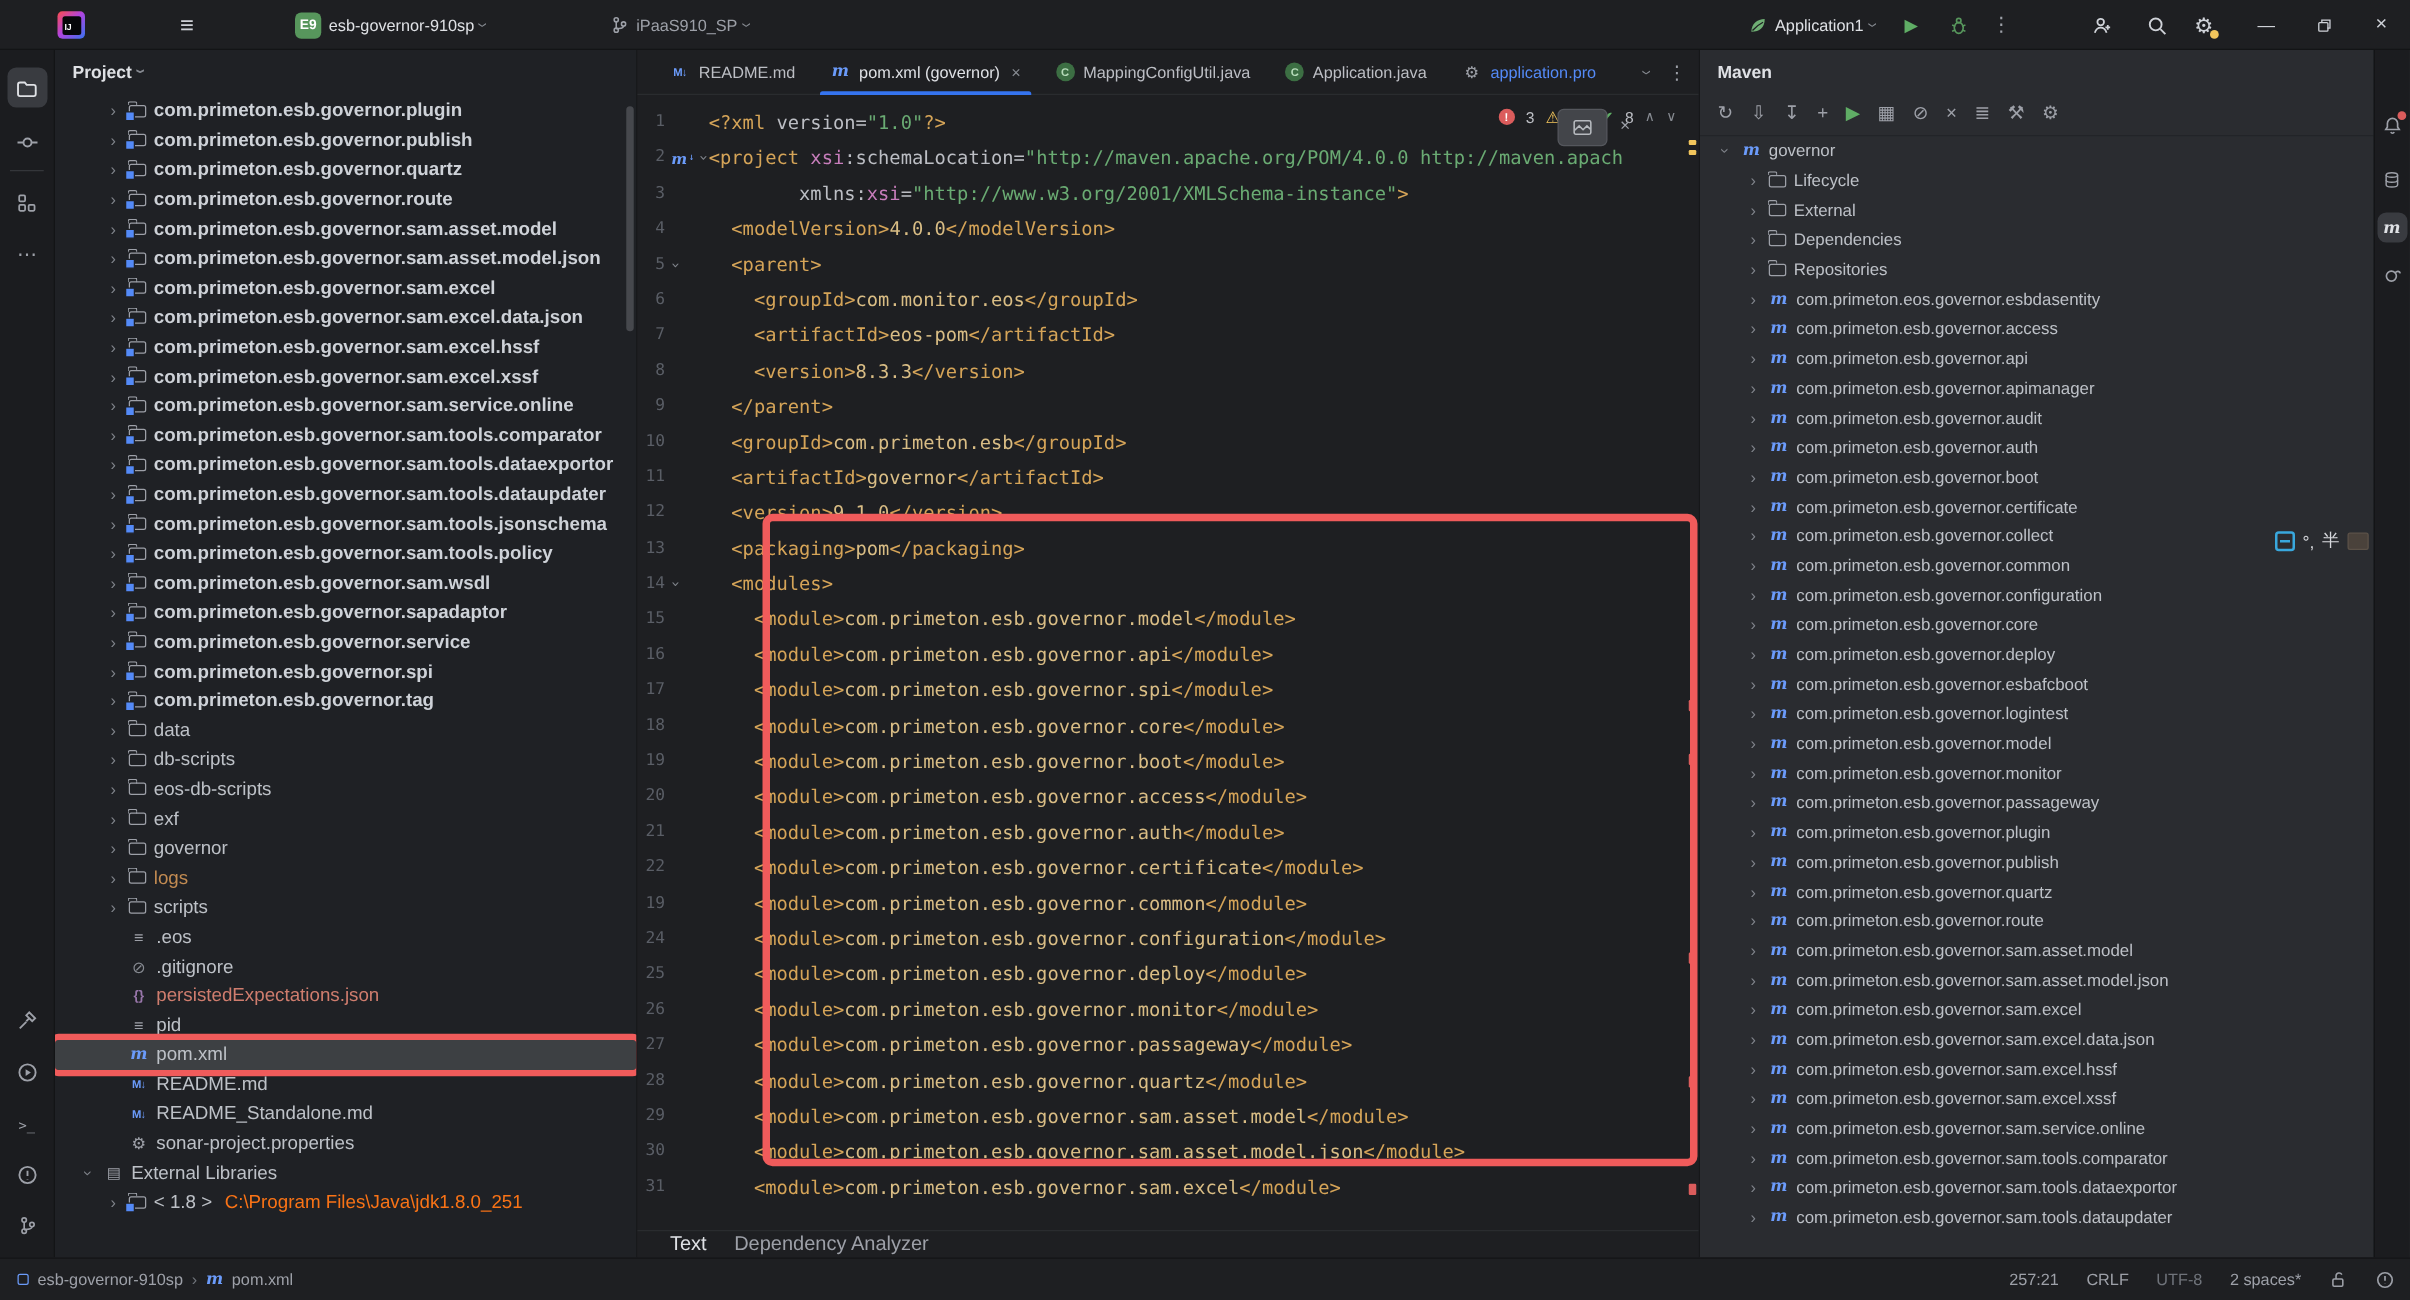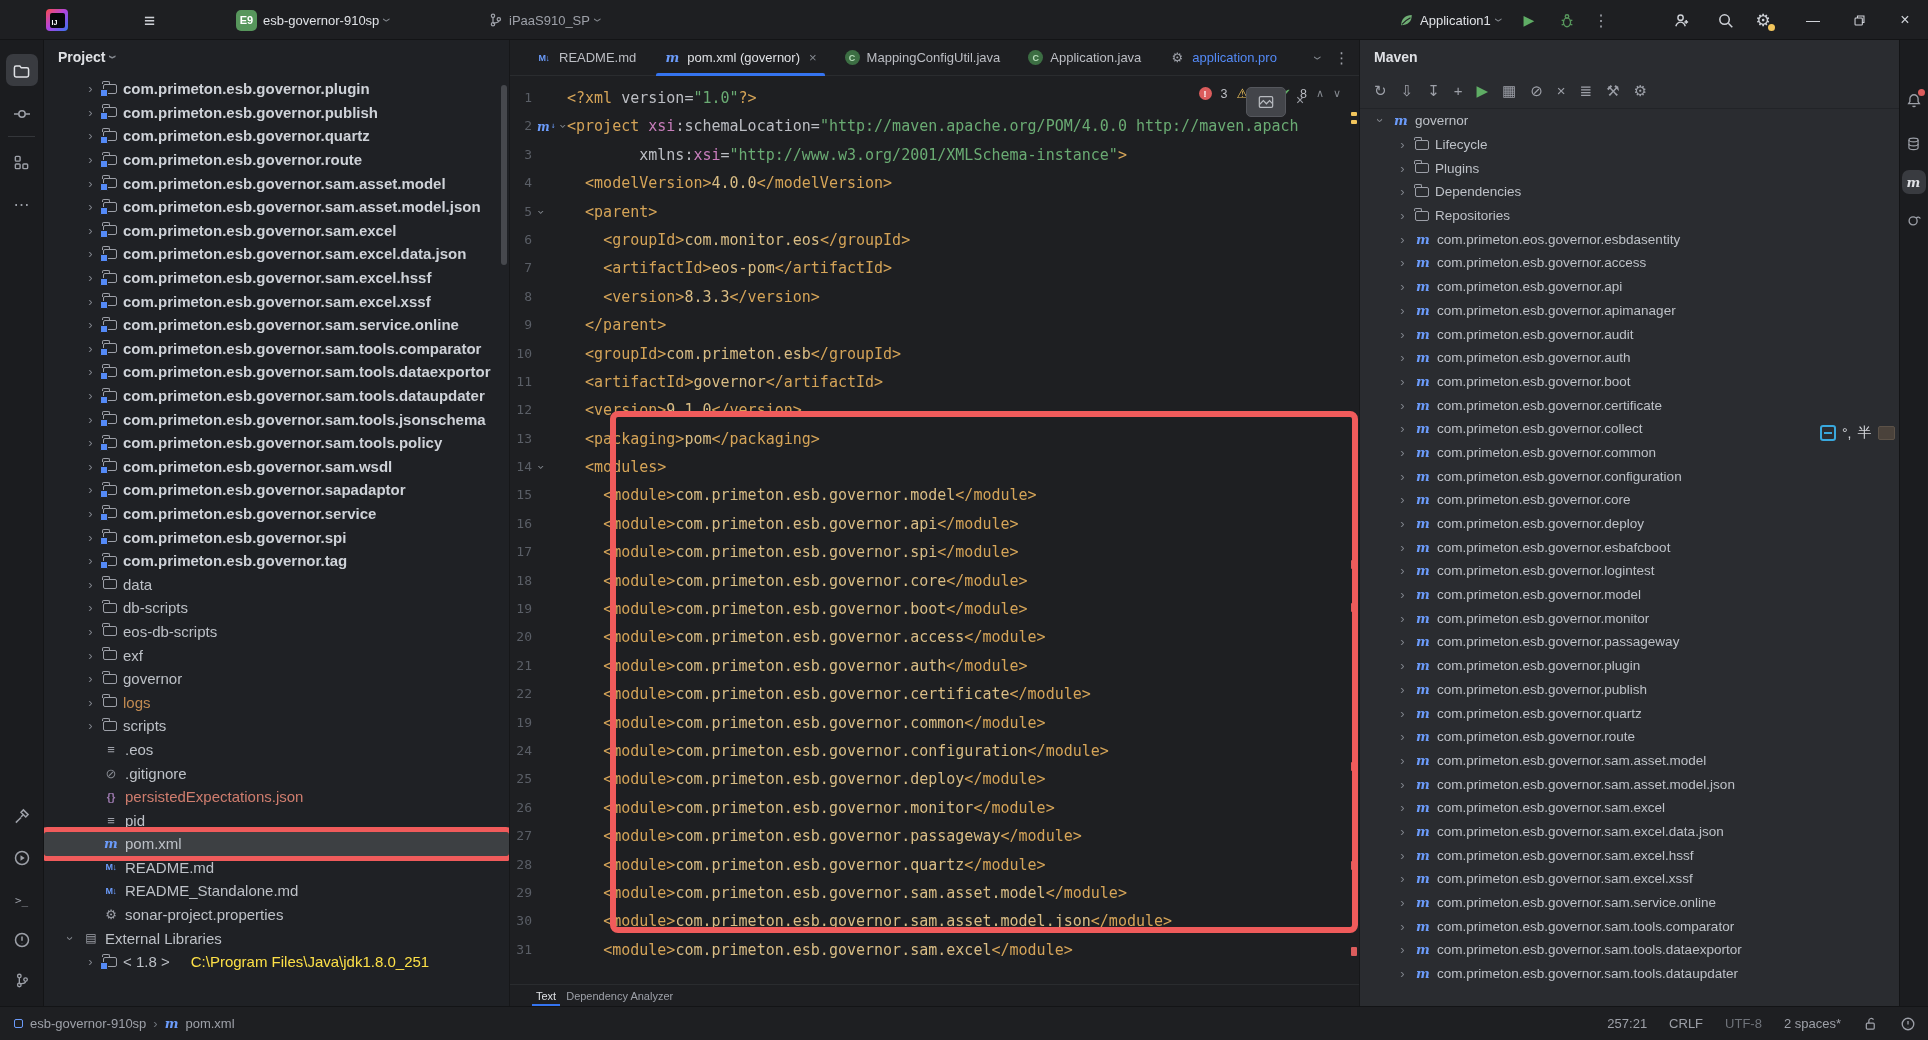--- a/index.html
+++ b/index.html
@@ -35,21 +35,21 @@
   .hr-strip{position:absolute;left:8px;right:8px;height:1px;background:#34363a}
   
   .panel-head{height:33px;display:flex;align-items:center;padding:0 14px;gap:6px;font-size:14px;font-weight:700;color:#dfe1e5}
   #ptree{position:absolute;top:37px;left:0;right:0;bottom:0;overflow:hidden;font-size:15px}
   .trow{height:23.6px;display:flex;align-items:center;gap:6px;padding-left:40px;white-space:nowrap;position:relative}
   .trow .lbl{color:#bdc1c7}
   .trow.bold .lbl{font-weight:700;color:#ced2d8}
   .trow.excluded .lbl{color:#c28b52}
   .trow.redfile .lbl{color:#cf7d6e}
   .trow.selected{background:#3d4043;outline:5px solid #f05b5b;outline-offset:0;border-radius:3px}
-  .trow .extra{color:#fde047;margin-left:15px}
+  .trow .extra{color:#f97316;margin-left:4px}
   .chev{width:13px;flex:none;color:#7f838a;font-size:13px;display:inline-block;text-align:center}
   .chev.d{transform:rotate(90deg)}
   .chev.empty{visibility:hidden}
   
   .ic{flex:none;display:inline-flex;align-items:center;justify-content:center;width:16px;height:16px}
   .ic-fold{position:relative;width:14px;height:10px;border:1.6px solid #9da0a8;border-radius:2px}
   .ic-fold::before{content:"";position:absolute;top:-4px;left:-1.6px;width:6px;height:2.6px;border:1.6px solid #9da0a8;
     border-bottom:none;border-radius:2px 2px 0 0}
   .ic-fold.module::after{content:"";position:absolute;left:-4px;bottom:-4px;width:6px;height:6px;background:#548af7;
     border:1.6px solid #1f2125;border-radius:1px}
@@ -84,22 +84,22 @@
   .ierr{width:13px;height:13px;border-radius:50%;background:#db5c5c;color:#fff;font-size:9px;font-weight:700;
     display:flex;align-items:center;justify-content:center}
   .iwarn{color:#f2c55c;font-size:13px}
   .iok{color:#5fad65;font-size:13px}
   .ichev{color:#868a91;font-size:11px}
   #red-box{position:absolute;left:100px;top:371px;width:748px;height:522px;border:6px solid #f05b5b;border-radius:8px;pointer-events:none}
   .stripe{position:absolute;right:2px;width:6px;border-radius:1px}
   #float-widget{position:absolute;left:736px;top:47px;width:40px;height:30px;background:#43454a;border:1px solid #55575d;
     border-radius:5px;display:flex;align-items:center;justify-content:center}
   #float-close{position:absolute;left:786px;top:52px;color:#9da0a8;font-size:14px}
-  #btabs{position:absolute;left:0;right:0;bottom:0;height:22px;display:flex;align-items:center;gap:10px;
-    padding-left:26px;font-size:11px;color:#9da0a8;background:#1e1f22;border-top:1px solid #2a2c2f}
+  #btabs{position:absolute;left:0;right:0;bottom:0;height:22px;display:flex;align-items:center;gap:22px;
+    padding-left:26px;font-size:16px;color:#9da0a8;background:#1e1f22;border-top:1px solid #2a2c2f}
   .btab.active{color:#dfe1e5;position:relative}
   .btab.active::after{content:"";position:absolute;left:-4px;right:-4px;bottom:-4px;height:2px;background:#3574f0}
   
   #mtoolbar{height:36px;display:flex;align-items:center;gap:14px;padding:0 14px;border-bottom:1px solid #222428;color:#9da0a8}
   .tbi{font-size:15px;line-height:1;color:#9da0a8}
   .tbi.green{color:#5fad65}
   #mtree{position:absolute;top:69px;left:0;right:0;bottom:0;overflow:hidden;font-size:13.5px}
   .mrow{height:23.7px;display:flex;align-items:center;gap:6px;white-space:nowrap}
   .mrow .lbl{color:#bdc1c7}
   
@@ -596,21 +596,21 @@
           <span class="lbl">governor</span>
         </div>
         <div class="mrow" style="padding-left: 36px;">
           <span class="chev">›</span>
           <span class="ic ic-fold"></span>
           <span class="lbl">Lifecycle</span>
         </div>
         <div class="mrow" style="padding-left: 36px;">
           <span class="chev">›</span>
           <span class="ic ic-fold"></span>
-          <span class="lbl">Plugins</span>
+          <span class="lbl">External</span>
         </div>
         <div class="mrow" style="padding-left: 36px;">
           <span class="chev">›</span>
           <span class="ic ic-fold"></span>
           <span class="lbl">Dependencies</span>
         </div>
         <div class="mrow" style="padding-left: 36px;">
           <span class="chev">›</span>
           <span class="ic ic-fold"></span>
           <span class="lbl">Repositories</span>

